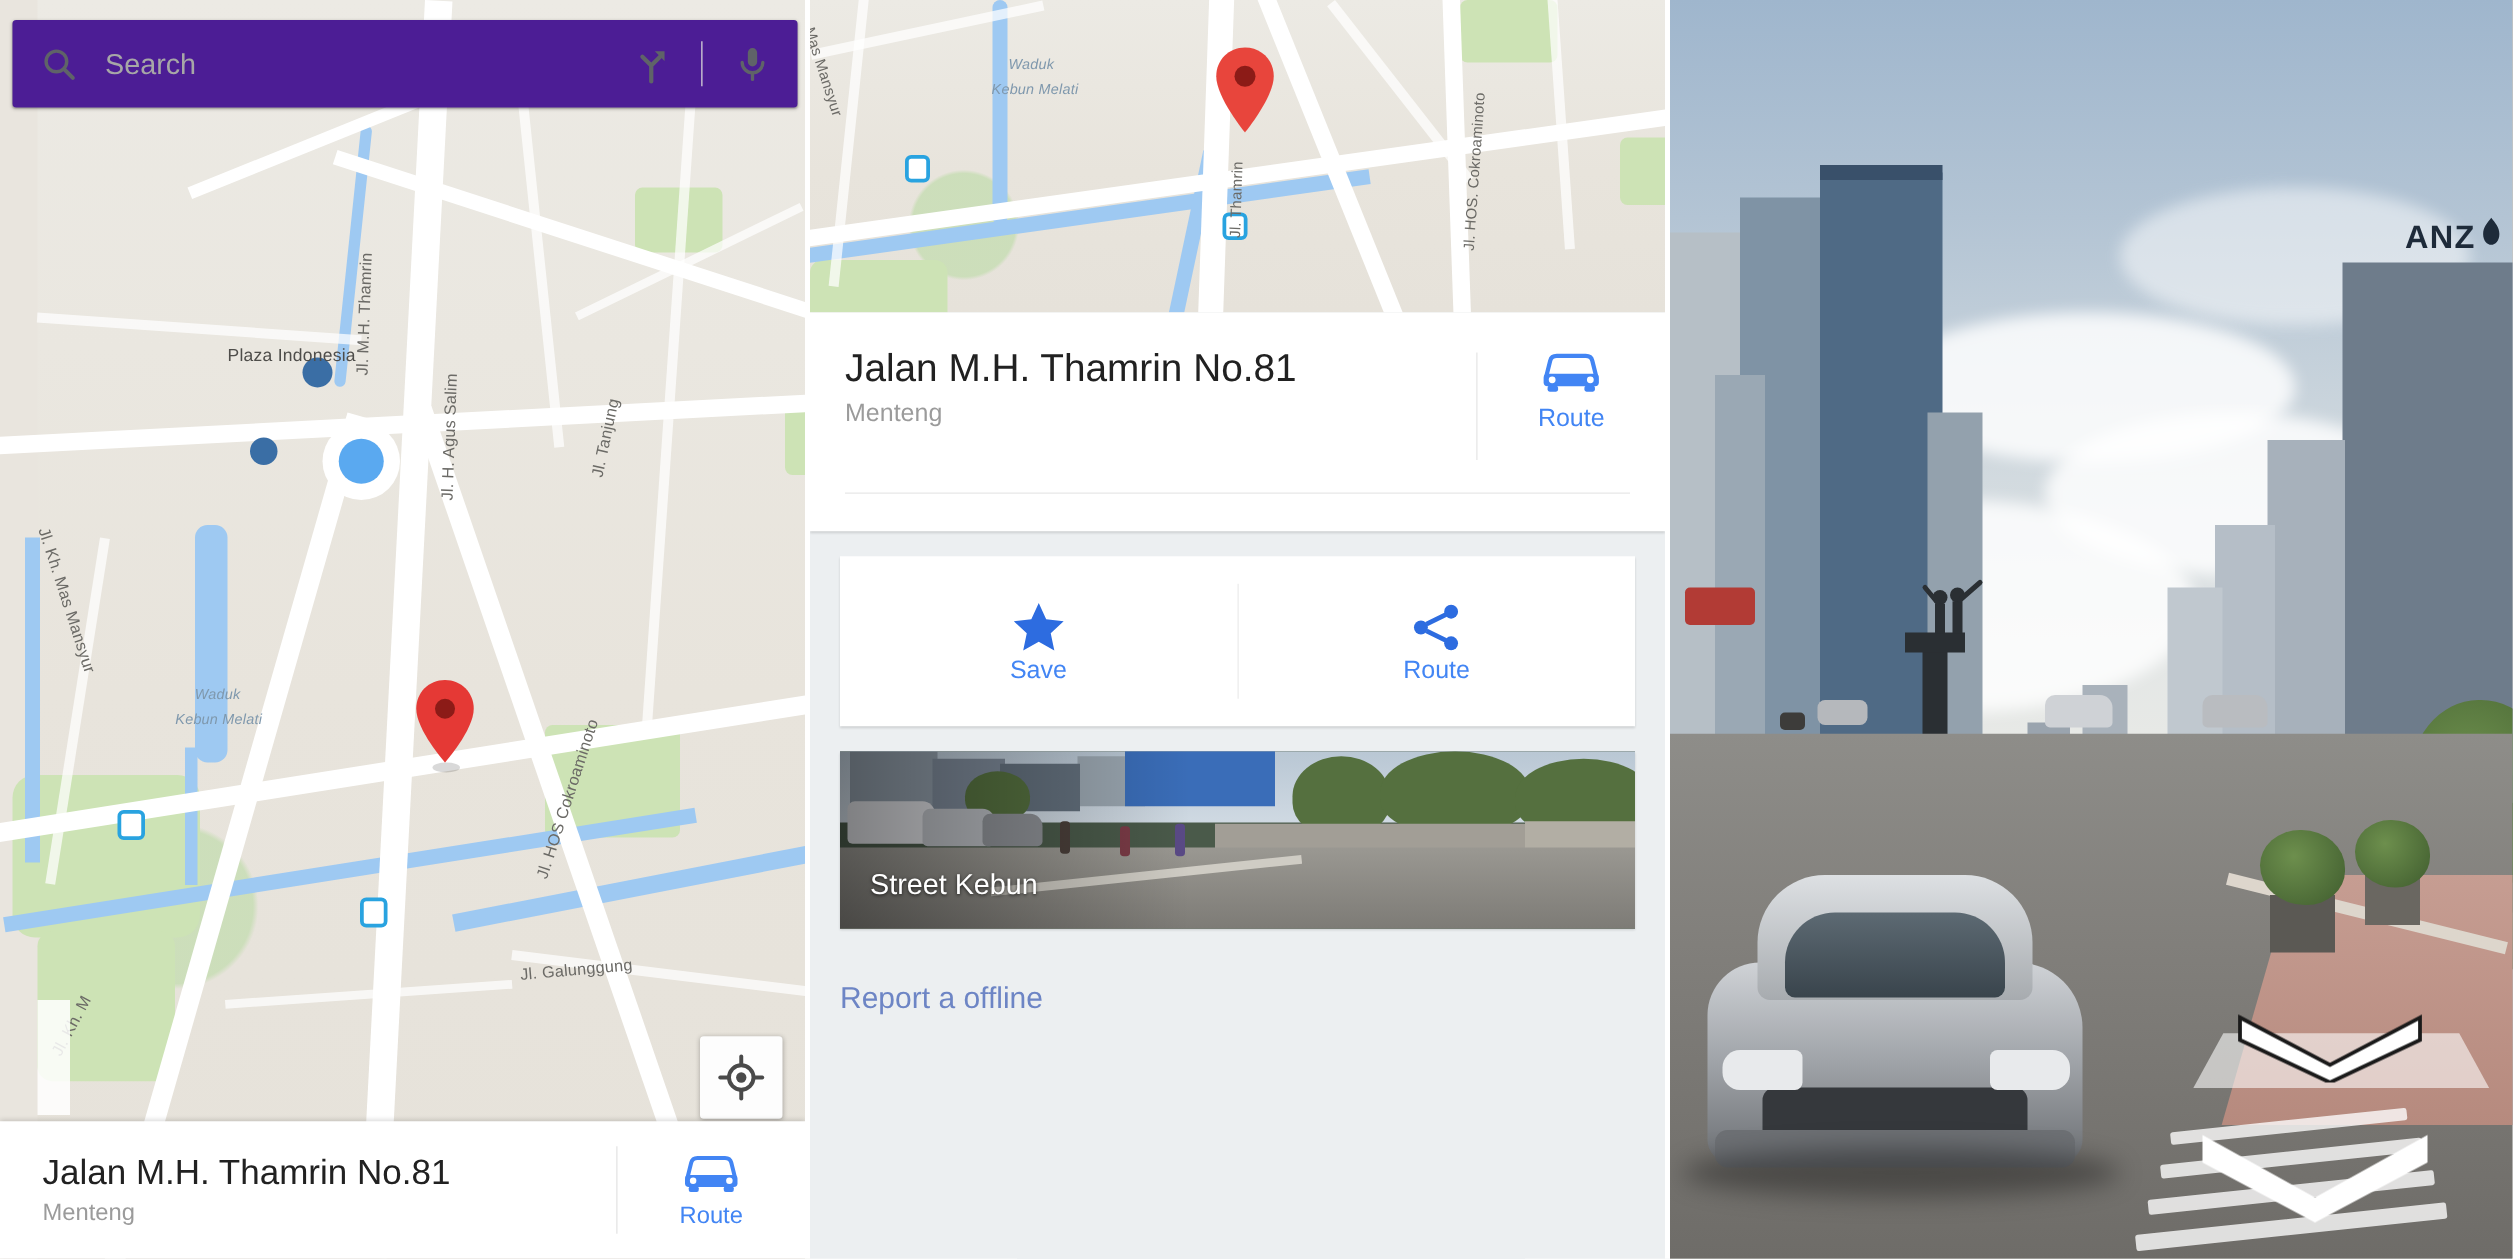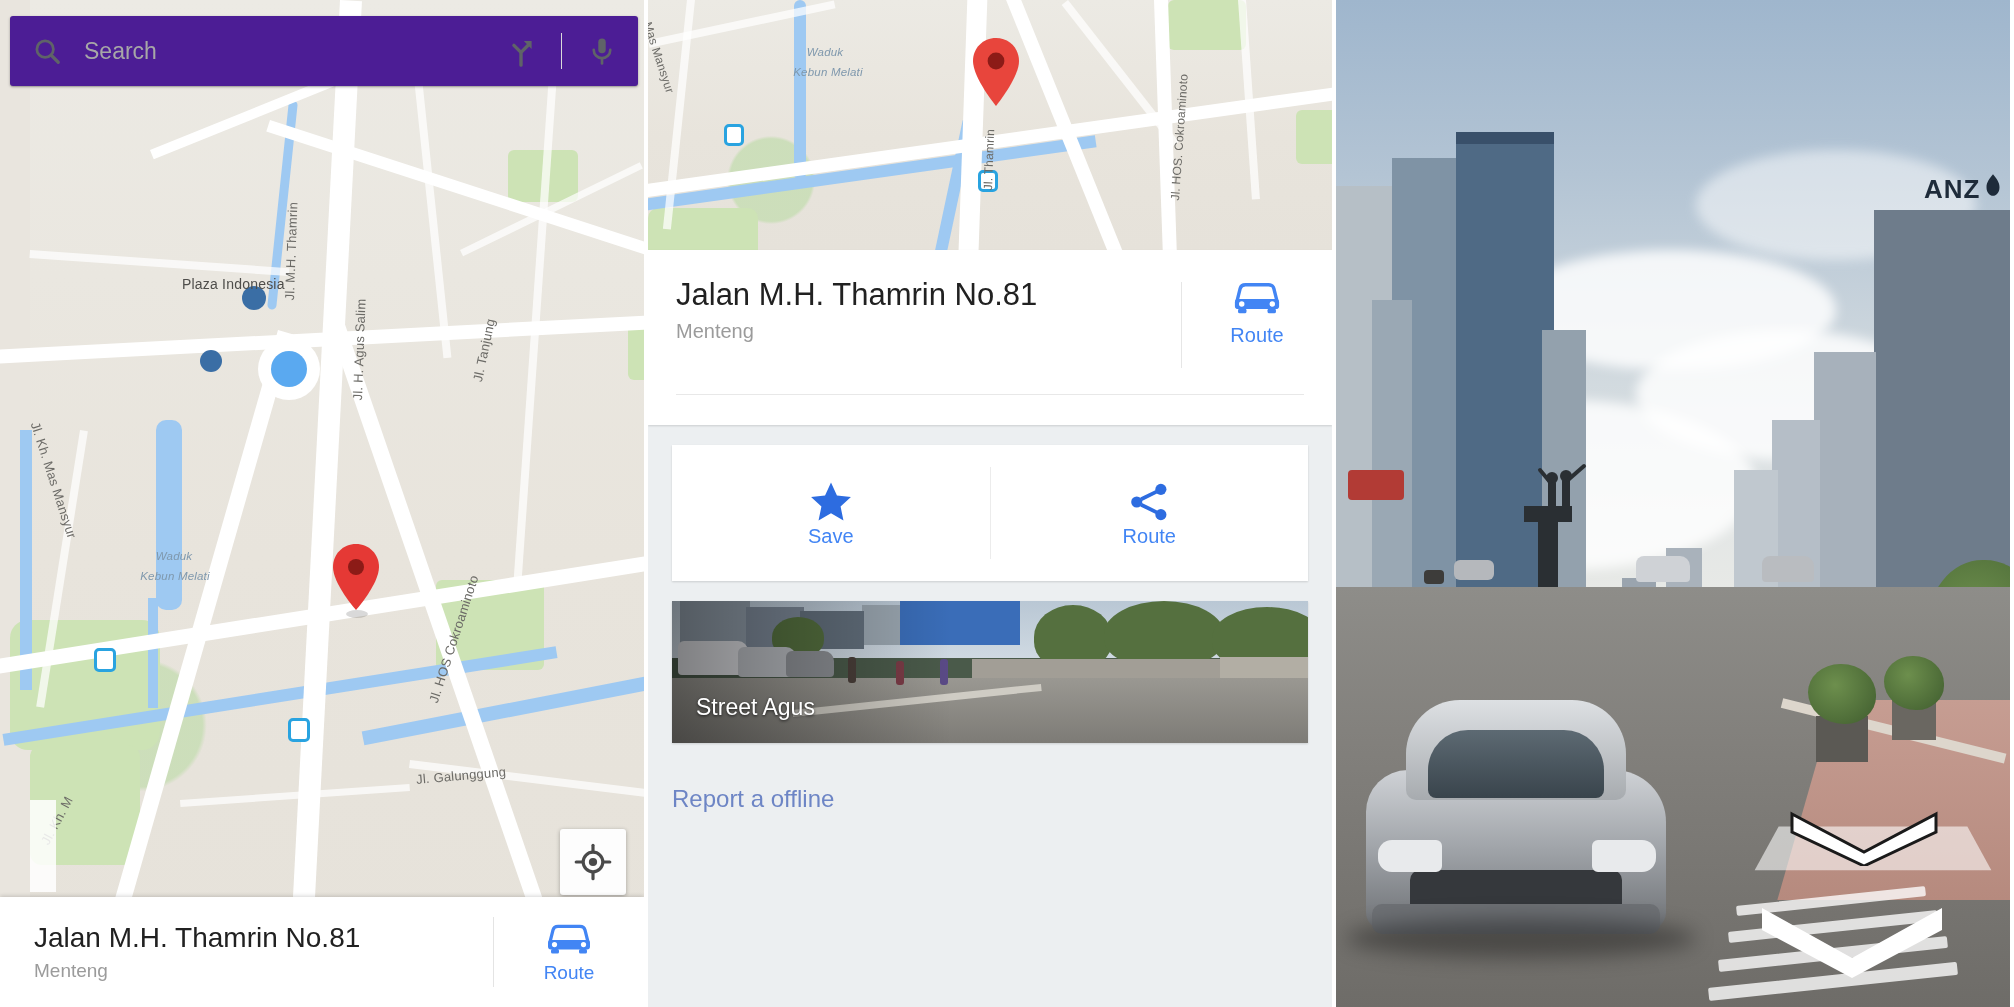--- a/index.html
+++ b/index.html
@@ -397,21 +397,21 @@
           <div class="sv-fence" style="left:548px;top:56px;width:118px;height:40px;background:#b2aea4;"></div>
           <div class="sv-road"></div>
           <div class="sv-curb" style="left:120px;top:96px;width:250px;height:7px;transform:rotate(-6deg);"></div>
           <div class="sv-car" style="left:6px;top:40px;width:70px;height:34px;"></div>
           <div class="sv-car" style="left:66px;top:46px;width:58px;height:30px;background:#b9bcc1;"></div>
           <div class="sv-car" style="left:114px;top:50px;width:48px;height:26px;background:#8d9095;"></div>
           <div style="position:absolute;left:176px;top:56px;width:8px;height:26px;background:#4a3f3a;border-radius:3px;"></div>
           <div style="position:absolute;left:224px;top:60px;width:8px;height:24px;background:#7a3b46;border-radius:3px;"></div>
           <div style="position:absolute;left:268px;top:58px;width:8px;height:26px;background:#5a4a86;border-radius:3px;"></div>
           <div style="position:absolute;inset:0;background:linear-gradient(90deg,rgba(0,0,0,.42) 0%,rgba(0,0,0,0) 44%);"></div>
-          <div class="sv-label">Street Agus</div>
+          <div class="sv-label">Street Kebun</div>
         </div>
       </div>
 
 
       <div class="report-row">
         <span class="report-link">Report a offline</span>
       </div>
     </div>
   </div>
 

